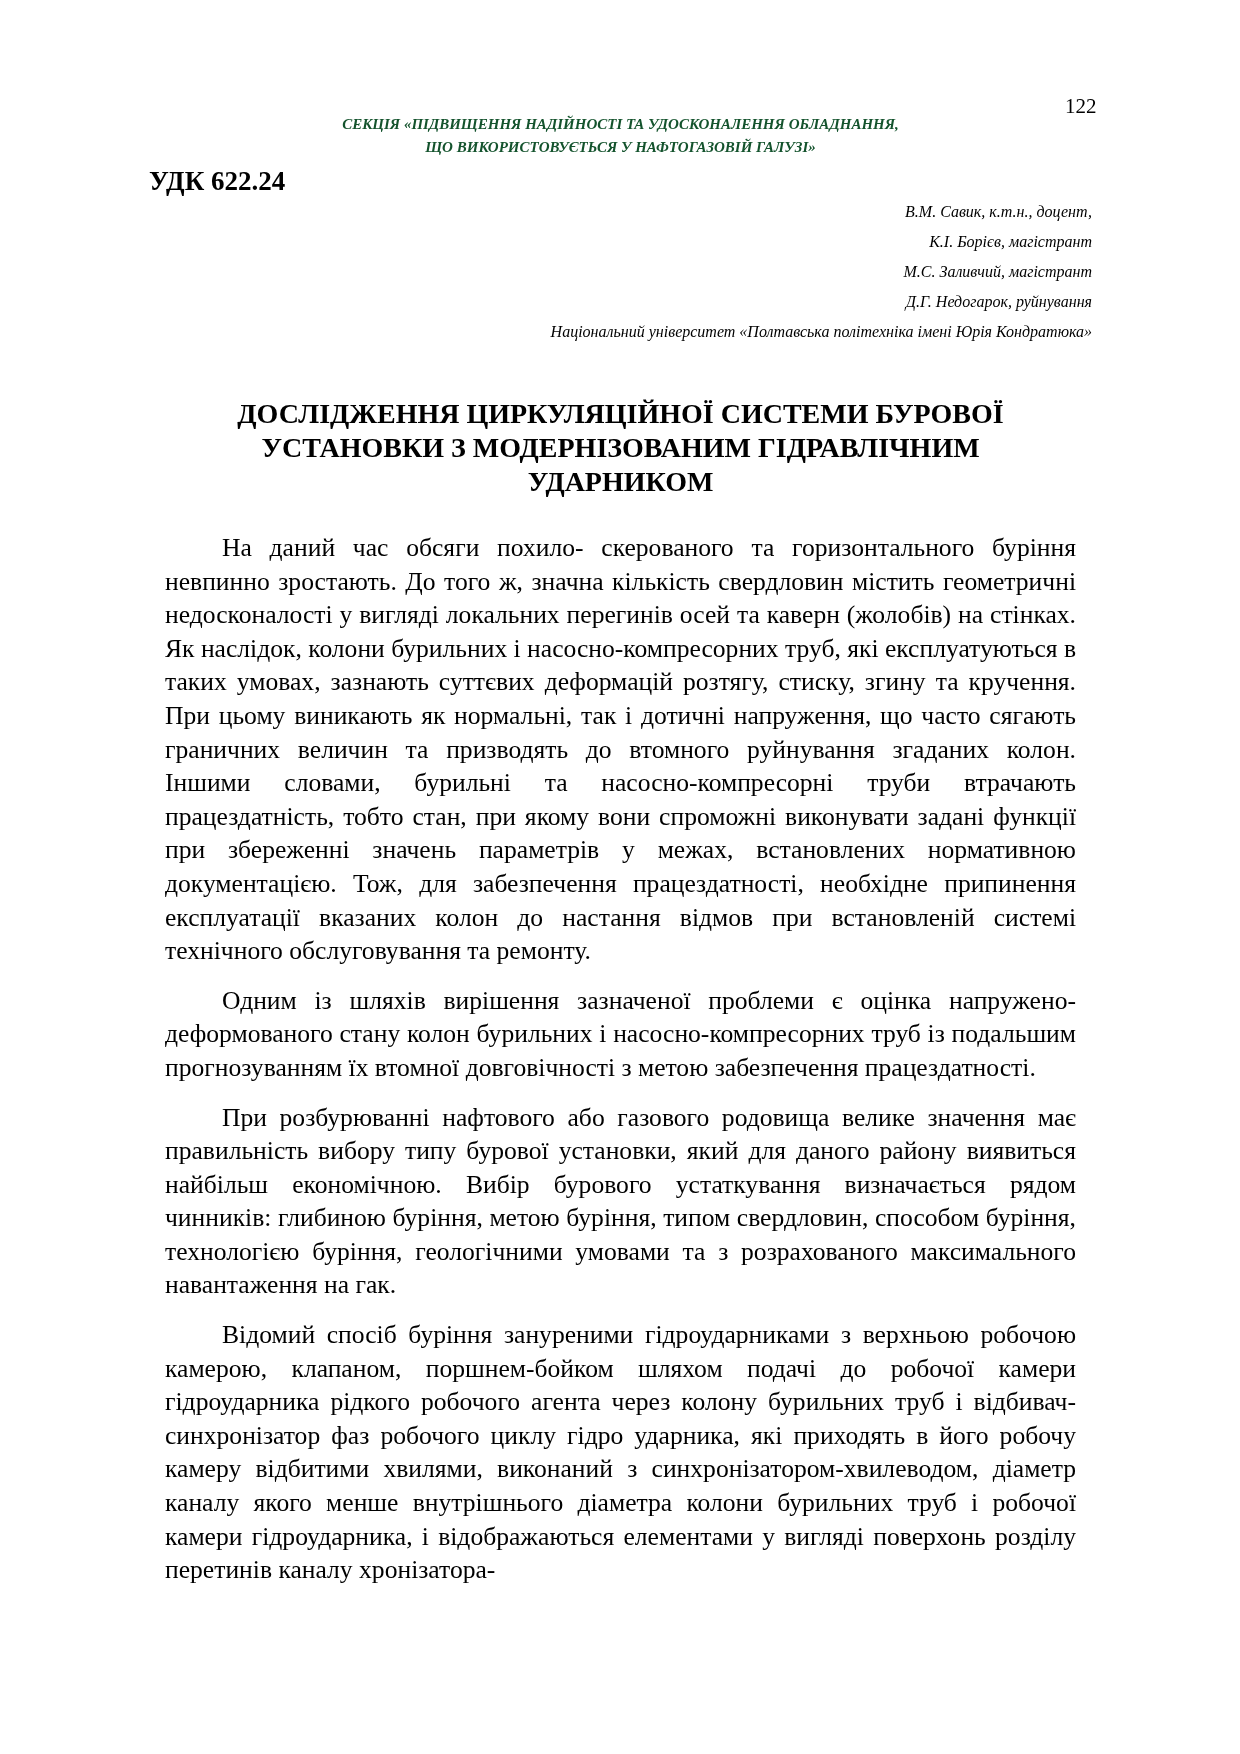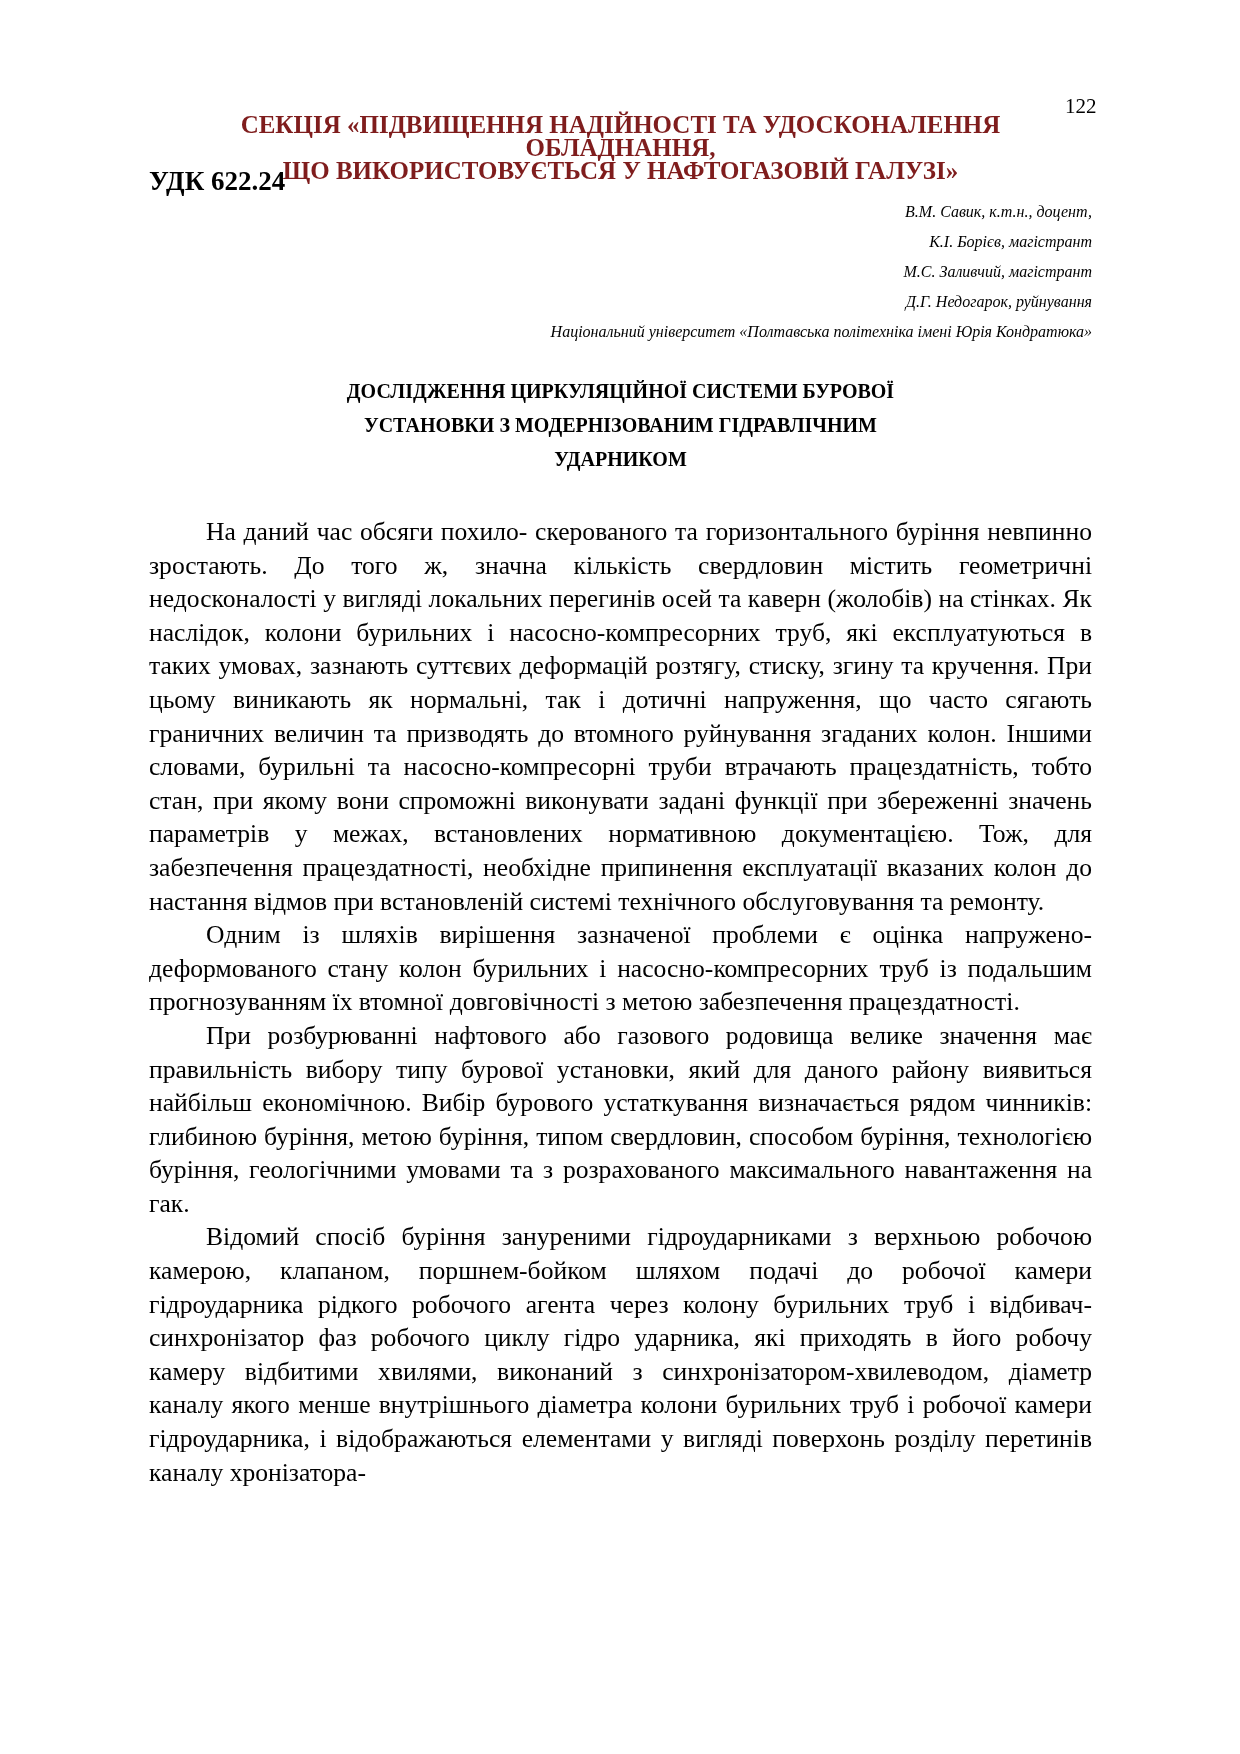--- a/index.html
+++ b/index.html
@@ -1,28 +1,28 @@
 <!DOCTYPE html>
 <html><head>
   <meta charset="utf-8">
   <style>
     html, body { margin: 0; padding: 0; background: #ffffff; }
     body { width: 1240px; height: 1754px; position: relative; overflow: hidden;
       font-family: "Liberation Serif", "DejaVu Serif", serif; color: #000; }
     .page-number { position: absolute; top: 74px; left: 1065px; font-size: 21px; margin-top: 20px; }
     .section { position: absolute; top: 113px; left: 149px; width: 943px; text-align: center;
-      color: #7f1d1d; font-weight: bold; font-size: 25px; line-height: 23px; }
+      color: #14532d; font-weight: bold; font-style: italic; font-size: 15px; line-height: 23px; }
     .udk { position: absolute; top: 166px; left: 149px; font-weight: bold; font-size: 27px; }
     .authors { position: absolute; top: 197px; left: 149px; width: 943px; text-align: right;
       font-style: italic; font-size: 16px; line-height: 30px; }
-    .title { position: absolute; top: 374px; left: 149px; width: 943px; text-align: center;
-      font-weight: bold; font-size: 20px; line-height: 34px; }
+    .title { position: absolute; top: 397px; left: 149px; width: 943px; text-align: center;
+      font-weight: bold; font-size: 28px; line-height: 34px; }
     .body { position: absolute; top: 515px; left: 149px; width: 943px;
       font-size: 25.6px; line-height: 33.6px; text-align: justify; }
-    .body p { margin: 0; text-indent: 57px; }
+    .body p { margin: 16px; text-indent: 57px; }
   </style>
 </head>
 <body>
 
 <div class="page-number">122</div>
 
 <div class="section">
   <div>СЕКЦІЯ «ПІДВИЩЕННЯ НАДІЙНОСТІ ТА УДОСКОНАЛЕННЯ ОБЛАДНАННЯ,</div>
   <div>ЩО ВИКОРИСТОВУЄТЬСЯ У НАФТОГАЗОВІЙ ГАЛУЗІ»</div>
 </div>

